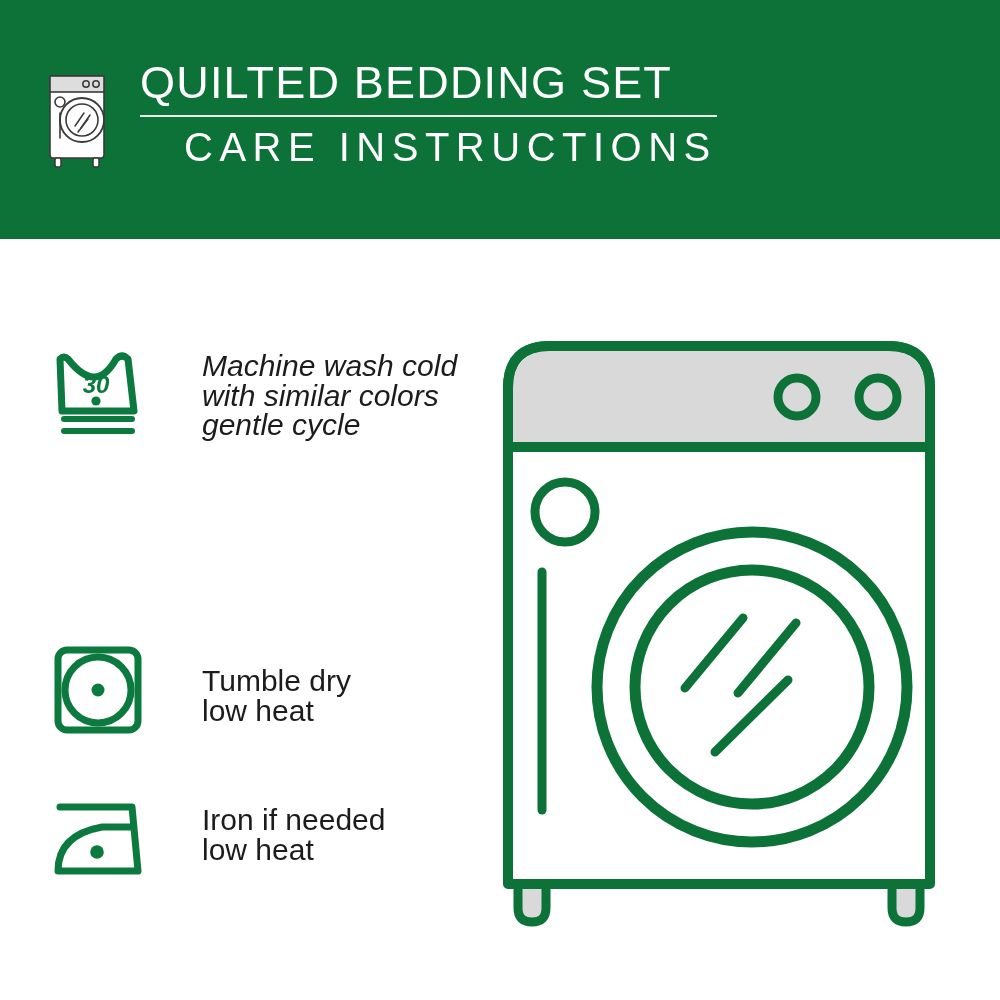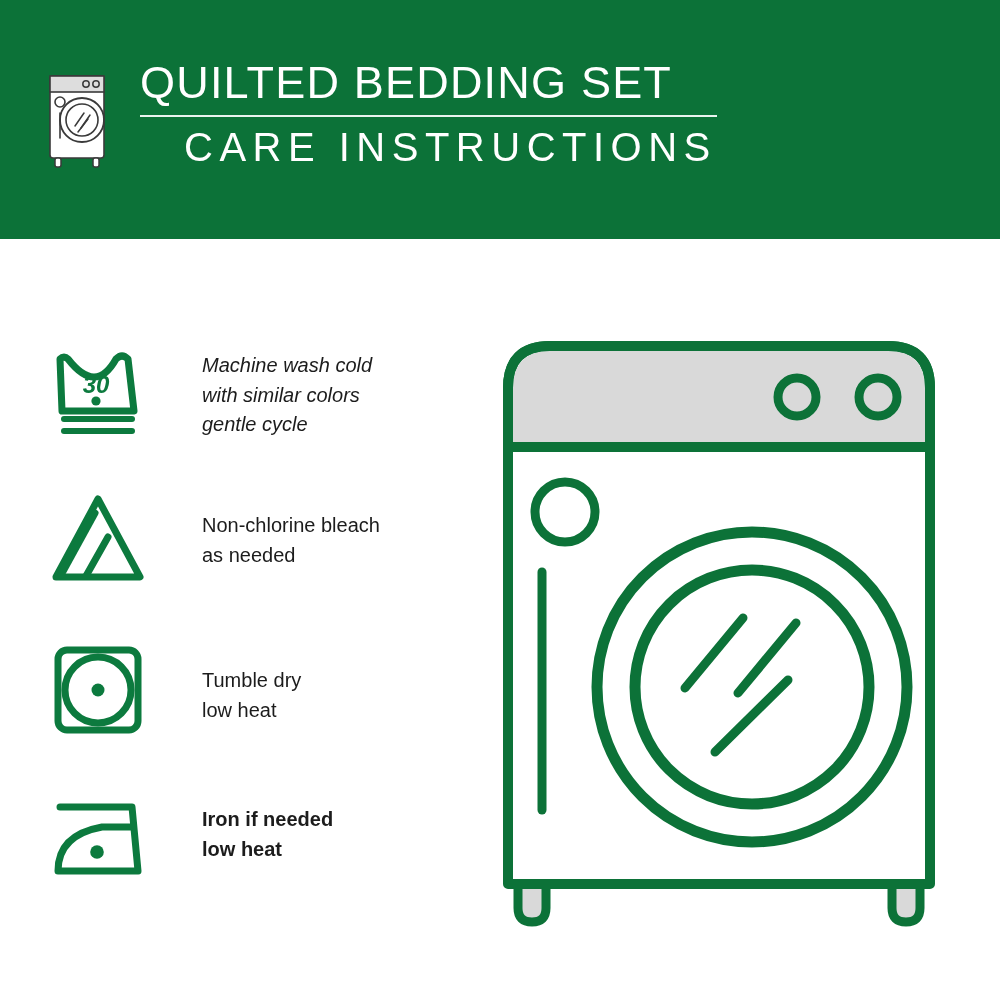--- a/index.html
+++ b/index.html
@@ -97,31 +97,31 @@
 
   .care-symbol {
     width: 112px;
     flex: none;
   }
   .care-symbol svg { display: block; }
 
   .care-label {
     margin-left: 42px;
     color: #1c1c1c;
-    font-size: 20px;
+    font-size: 30px;
     line-height: 29.5px;
     font-weight: 400;
     font-family: "Liberation Sans", sans-serif;
     padding-top: 4px;
     white-space: pre-line;
   }
   .care-row.r0 .care-label { padding-top: 8px; }
   .care-row.r1 .care-label { padding-top: 22px; }
   .care-row.r2 .care-label { padding-top: 24px; }
-  .care-row.r3 .care-label { padding-top: 14px; font-weight: bold; }
+  .care-row.r3 .care-label { padding-top: 14px; }
 
   
   .illustration {
     position: absolute;
     left: 470px;
     top: 300px;
     width: 530px;
     height: 660px;
   }
   .illustration svg { display: block; }
@@ -182,33 +182,20 @@
           <circle cx="48" cy="58" r="4.6" fill="#0c7a3e"></circle>
           <line x1="16" y1="76" x2="84" y2="76" stroke="#0c7a3e" stroke-width="6" stroke-linecap="round"></line>
           <line x1="16" y1="88" x2="84" y2="88" stroke="#0c7a3e" stroke-width="6" stroke-linecap="round"></line>
         </svg>
       </div>
       <div class="care-label">Machine wash cold
 with similar colors
 gentle cycle</div>
     </div>
 
-    <div class="care-row r1">
-      <div class="care-symbol">
-        <svg viewBox="0 0 112 100" width="112" height="100" aria-hidden="true">
-          <g fill="none" stroke="#0c7a3e" stroke-width="7" stroke-linecap="round" stroke-linejoin="round">
-            <path d="M50 10 L92 88 L8 88 Z"></path>
-            <line x1="47" y1="24" x2="13" y2="86"></line>
-            <line x1="60" y1="48" x2="38" y2="87"></line>
-          </g>
-        </svg>
-      </div>
-      <div class="care-label">Non-chlorine bleach
-as needed</div>
-    </div>
 
     <div class="care-row r2">
       <div class="care-symbol">
         <svg viewBox="0 0 112 100" width="112" height="100" aria-hidden="true">
           <g fill="none" stroke="#0c7a3e" stroke-width="7" stroke-linejoin="round">
             <rect x="10" y="8" width="80" height="80" rx="9" ry="9"></rect>
             <circle cx="50" cy="48" r="33"></circle>
           </g>
           <circle cx="50" cy="48" r="6.5" fill="#0c7a3e"></circle>
         </svg>

